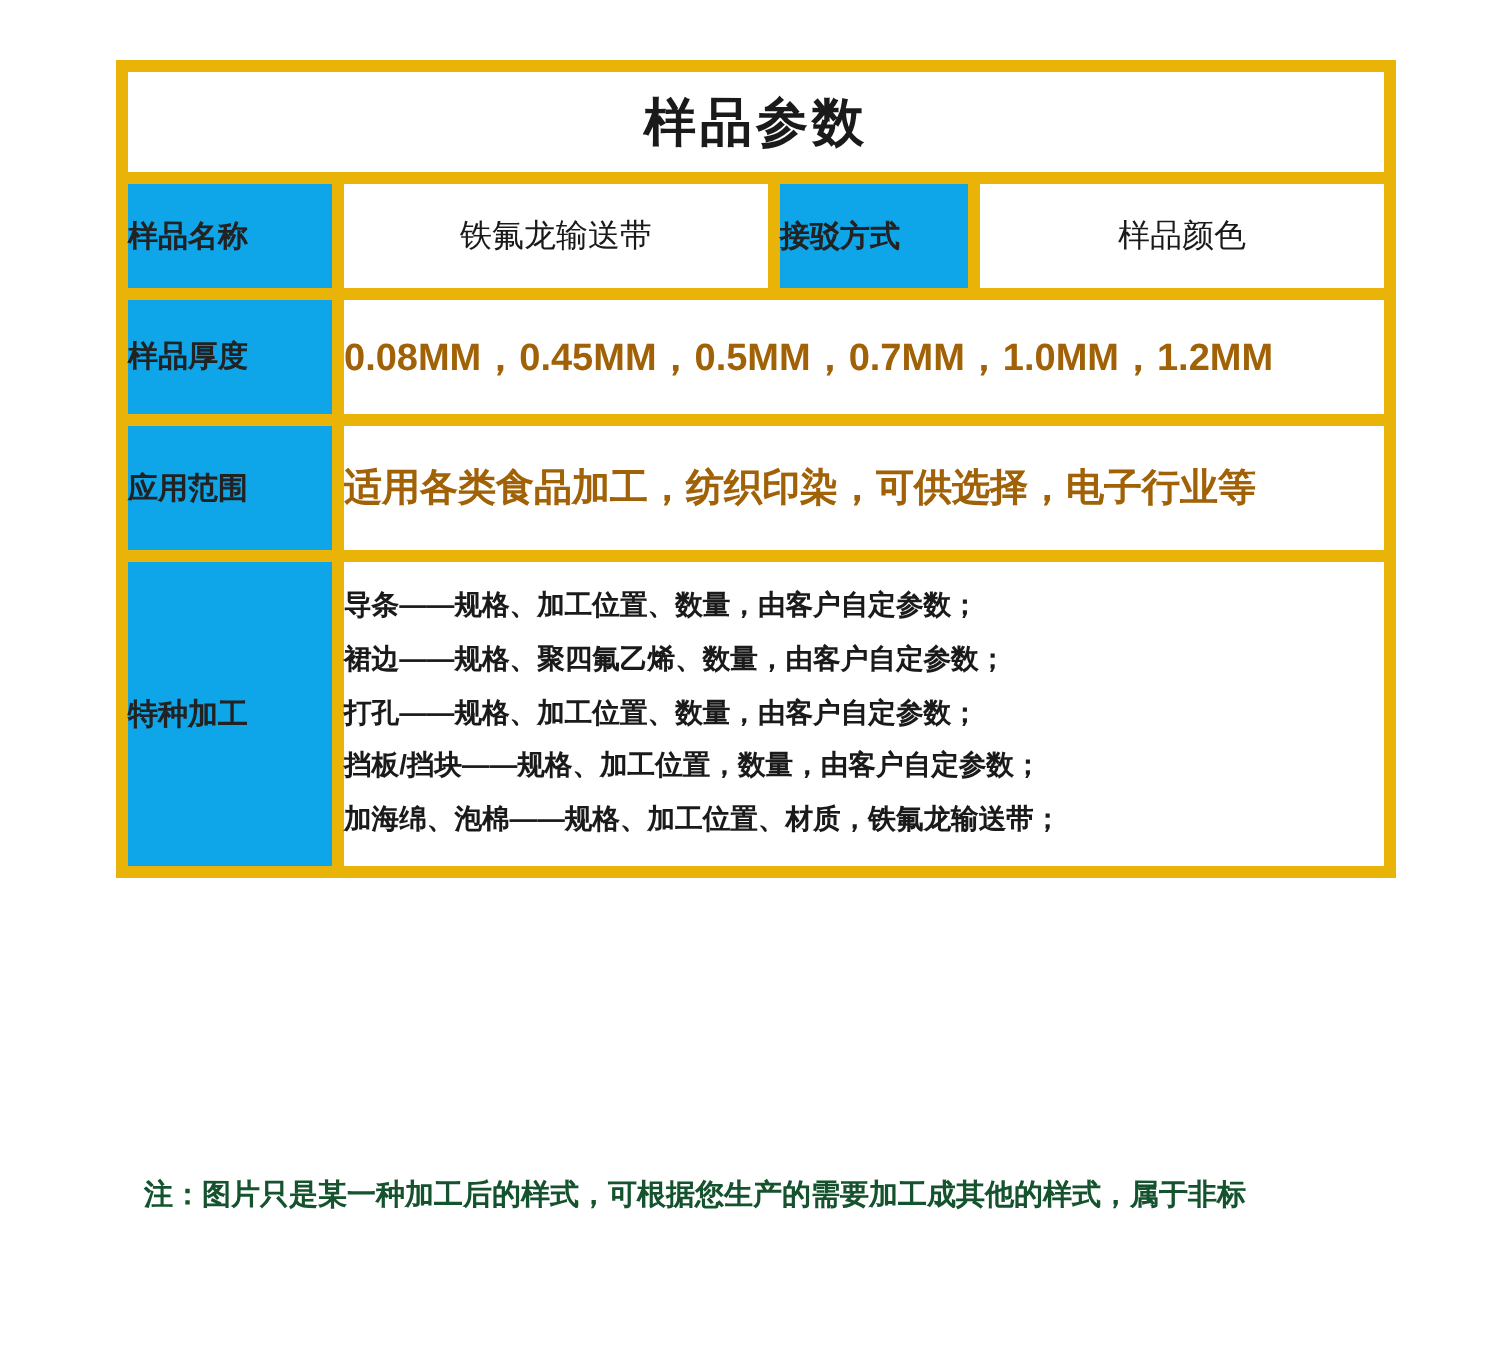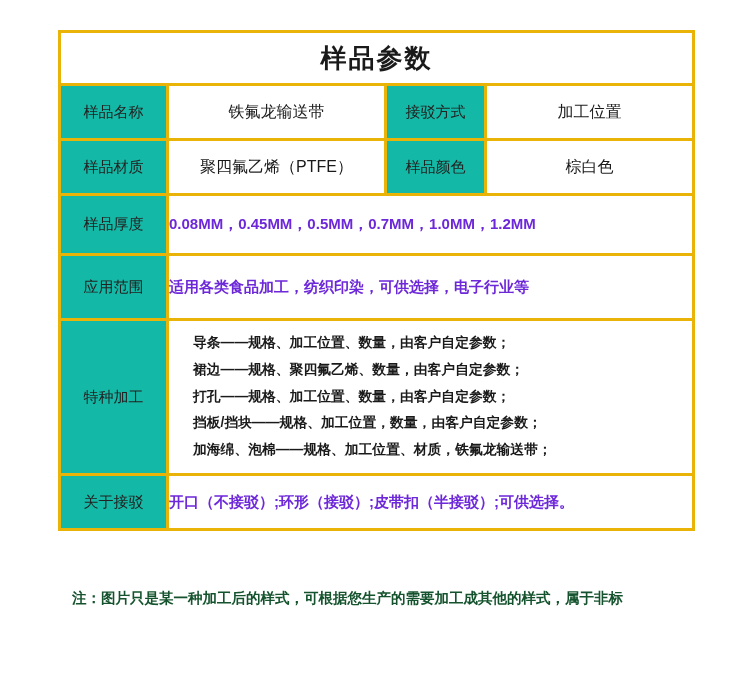--- a/index.html
+++ b/index.html
@@ -22,54 +22,53 @@
   }
   .spec-table {
     position: absolute;
     left: 58px;
     top: 30px;
     width: 634px;
     border-collapse: collapse;
     table-layout: fixed;
   }
   .spec-table td {
-    border: 3px solid #eab308;
+    border: 6px solid #eab308;
     padding: 0;
     vertical-align: middle;
   }
   .title-cell {
     height: 50px;
     text-align: center;
     font-size: 26px;
     font-weight: bold;
     letter-spacing: 2px;
     background: #ffffff;
   }
   .label-cell {
-    background: #14b8a6;
-    text-align: center;
+    background: #0ea5e9;
     font-size: 15px;
-    font-weight: normal;
+    font-weight: bold;
     color: #222;
     width: 108px;
   }
   .label-cell.mid {
     width: 100px;
   }
   .value-center {
     text-align: center;
     font-size: 16px;
     font-weight: normal;
   }
   .value-left {
     text-align: left;
-    font-size: 15px;
+    font-size: 19px;
     padding-left: 22px;
     font-weight: bold;
-    color: #6d28d9;
+    color: #a16207;
   }
   .row-basic td {
     height: 52px;
   }
   .row-thick td {
     height: 57px;
   }
   .row-scope td {
     height: 62px;
   }
@@ -82,21 +81,20 @@
   .multi {
     text-align: left;
     padding: 10px 0 10px 22px;
     font-size: 13.8px;
     font-weight: bold;
     line-height: 1.95;
     color: #1a1a1a;
   }
   .multi div {
     white-space: nowrap;
-    margin-left: 24px;
   }
   .note {
     position: absolute;
     left: 72px;
     top: 585px;
     width: 610px;
     font-size: 14.5px;
     line-height: 1.85;
     color: #14532d;
     font-weight: bold;
@@ -115,50 +113,40 @@
       <col style="width:208px">
     </colgroup>
     <tbody>
       <tr>
         <td class="title-cell" colspan="4">样品参数</td>
       </tr>
       <tr class="row-basic">
         <td class="label-cell">样品名称</td>
         <td class="value-center">铁氟龙输送带</td>
         <td class="label-cell mid">接驳方式</td>
-        <td class="value-center">加工位置</td>
-      </tr>
-      <tr class="row-basic">
-        <td class="label-cell">样品材质</td>
-        <td class="value-center">聚四氟乙烯（PTFE）</td>
-        <td class="label-cell mid">样品颜色</td>
-        <td class="value-center">棕白色</td>
+        <td class="value-center">样品颜色</td>
       </tr>
       <tr class="row-thick">
         <td class="label-cell">样品厚度</td>
         <td class="value-left" colspan="3">0.08MM，0.45MM，0.5MM，0.7MM，1.0MM，1.2MM</td>
       </tr>
       <tr class="row-scope">
         <td class="label-cell">应用范围</td>
         <td class="value-left" colspan="3">适用各类食品加工，纺织印染，可供选择，电子行业等</td>
       </tr>
       <tr class="row-special">
         <td class="label-cell">特种加工</td>
         <td class="multi" colspan="3">
           <div>导条——规格、加工位置、数量，由客户自定参数；</div>
           <div>裙边——规格、聚四氟乙烯、数量，由客户自定参数；</div>
           <div>打孔——规格、加工位置、数量，由客户自定参数；</div>
           <div>挡板/挡块——规格、加工位置，数量，由客户自定参数；</div>
           <div>加海绵、泡棉——规格、加工位置、材质，铁氟龙输送带；</div>
         </td>
       </tr>
-      <tr class="row-conn">
-        <td class="label-cell">关于接驳</td>
-        <td class="value-left" colspan="3">开口（不接驳）;环形（接驳）;皮带扣（半接驳）;可供选择。</td>
-      </tr>
     </tbody>
   </table>
 
   <div class="note">
     <div>注：图片只是某一种加工后的样式，可根据您生产的需要加工成其他的样式，属于非标</div>
   </div>
 
 </div>
 
 </body></html>

